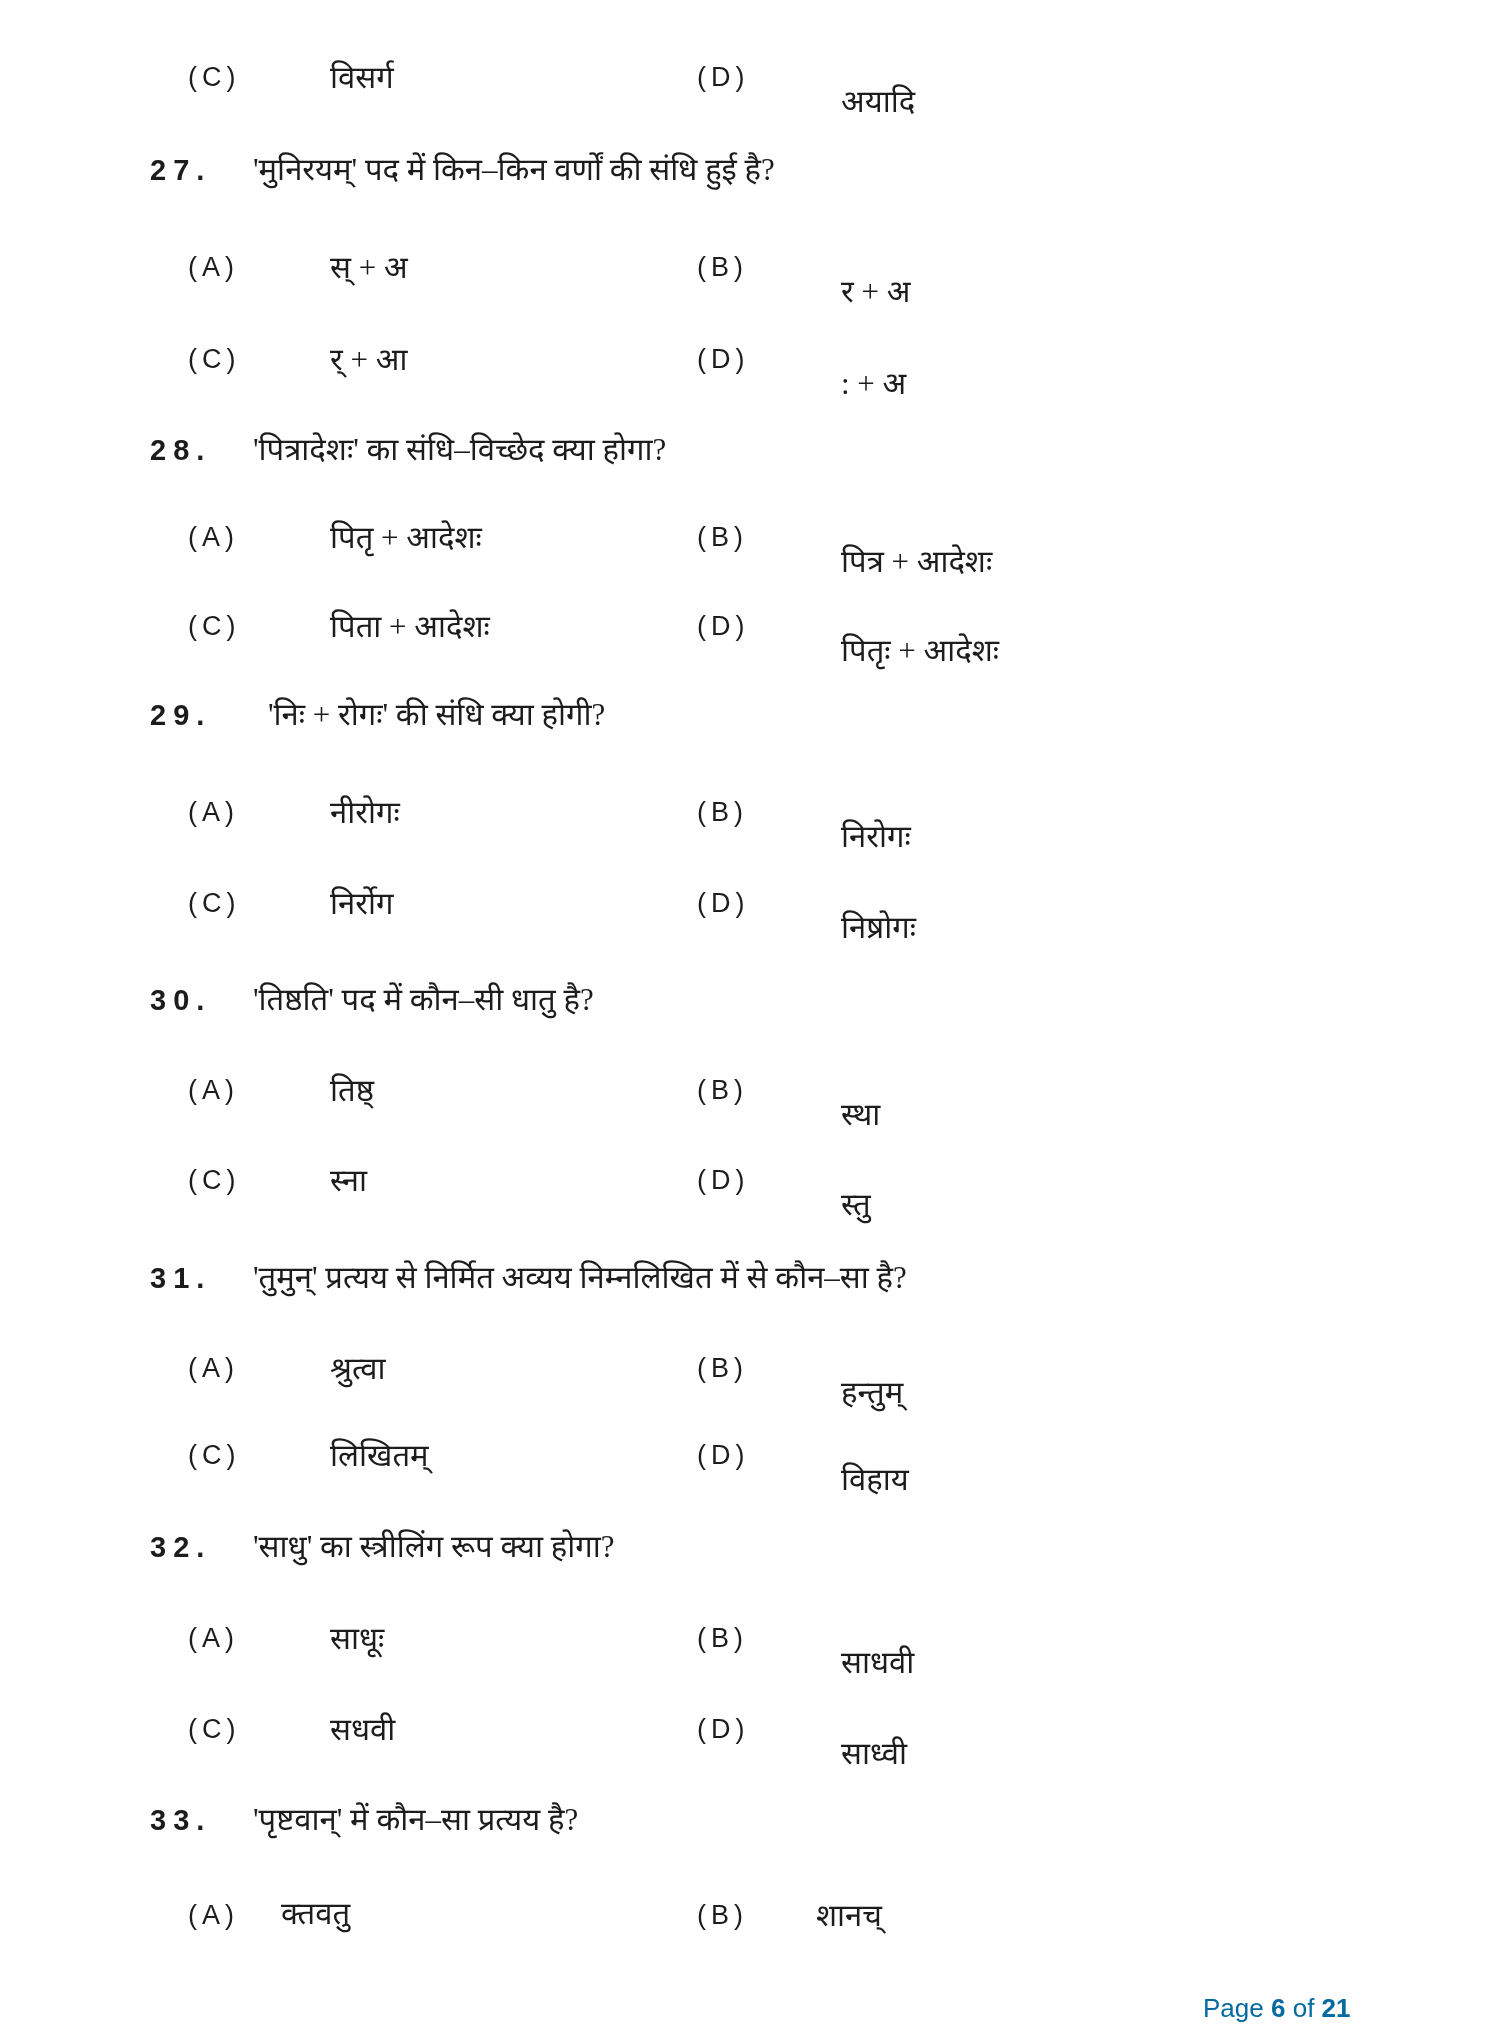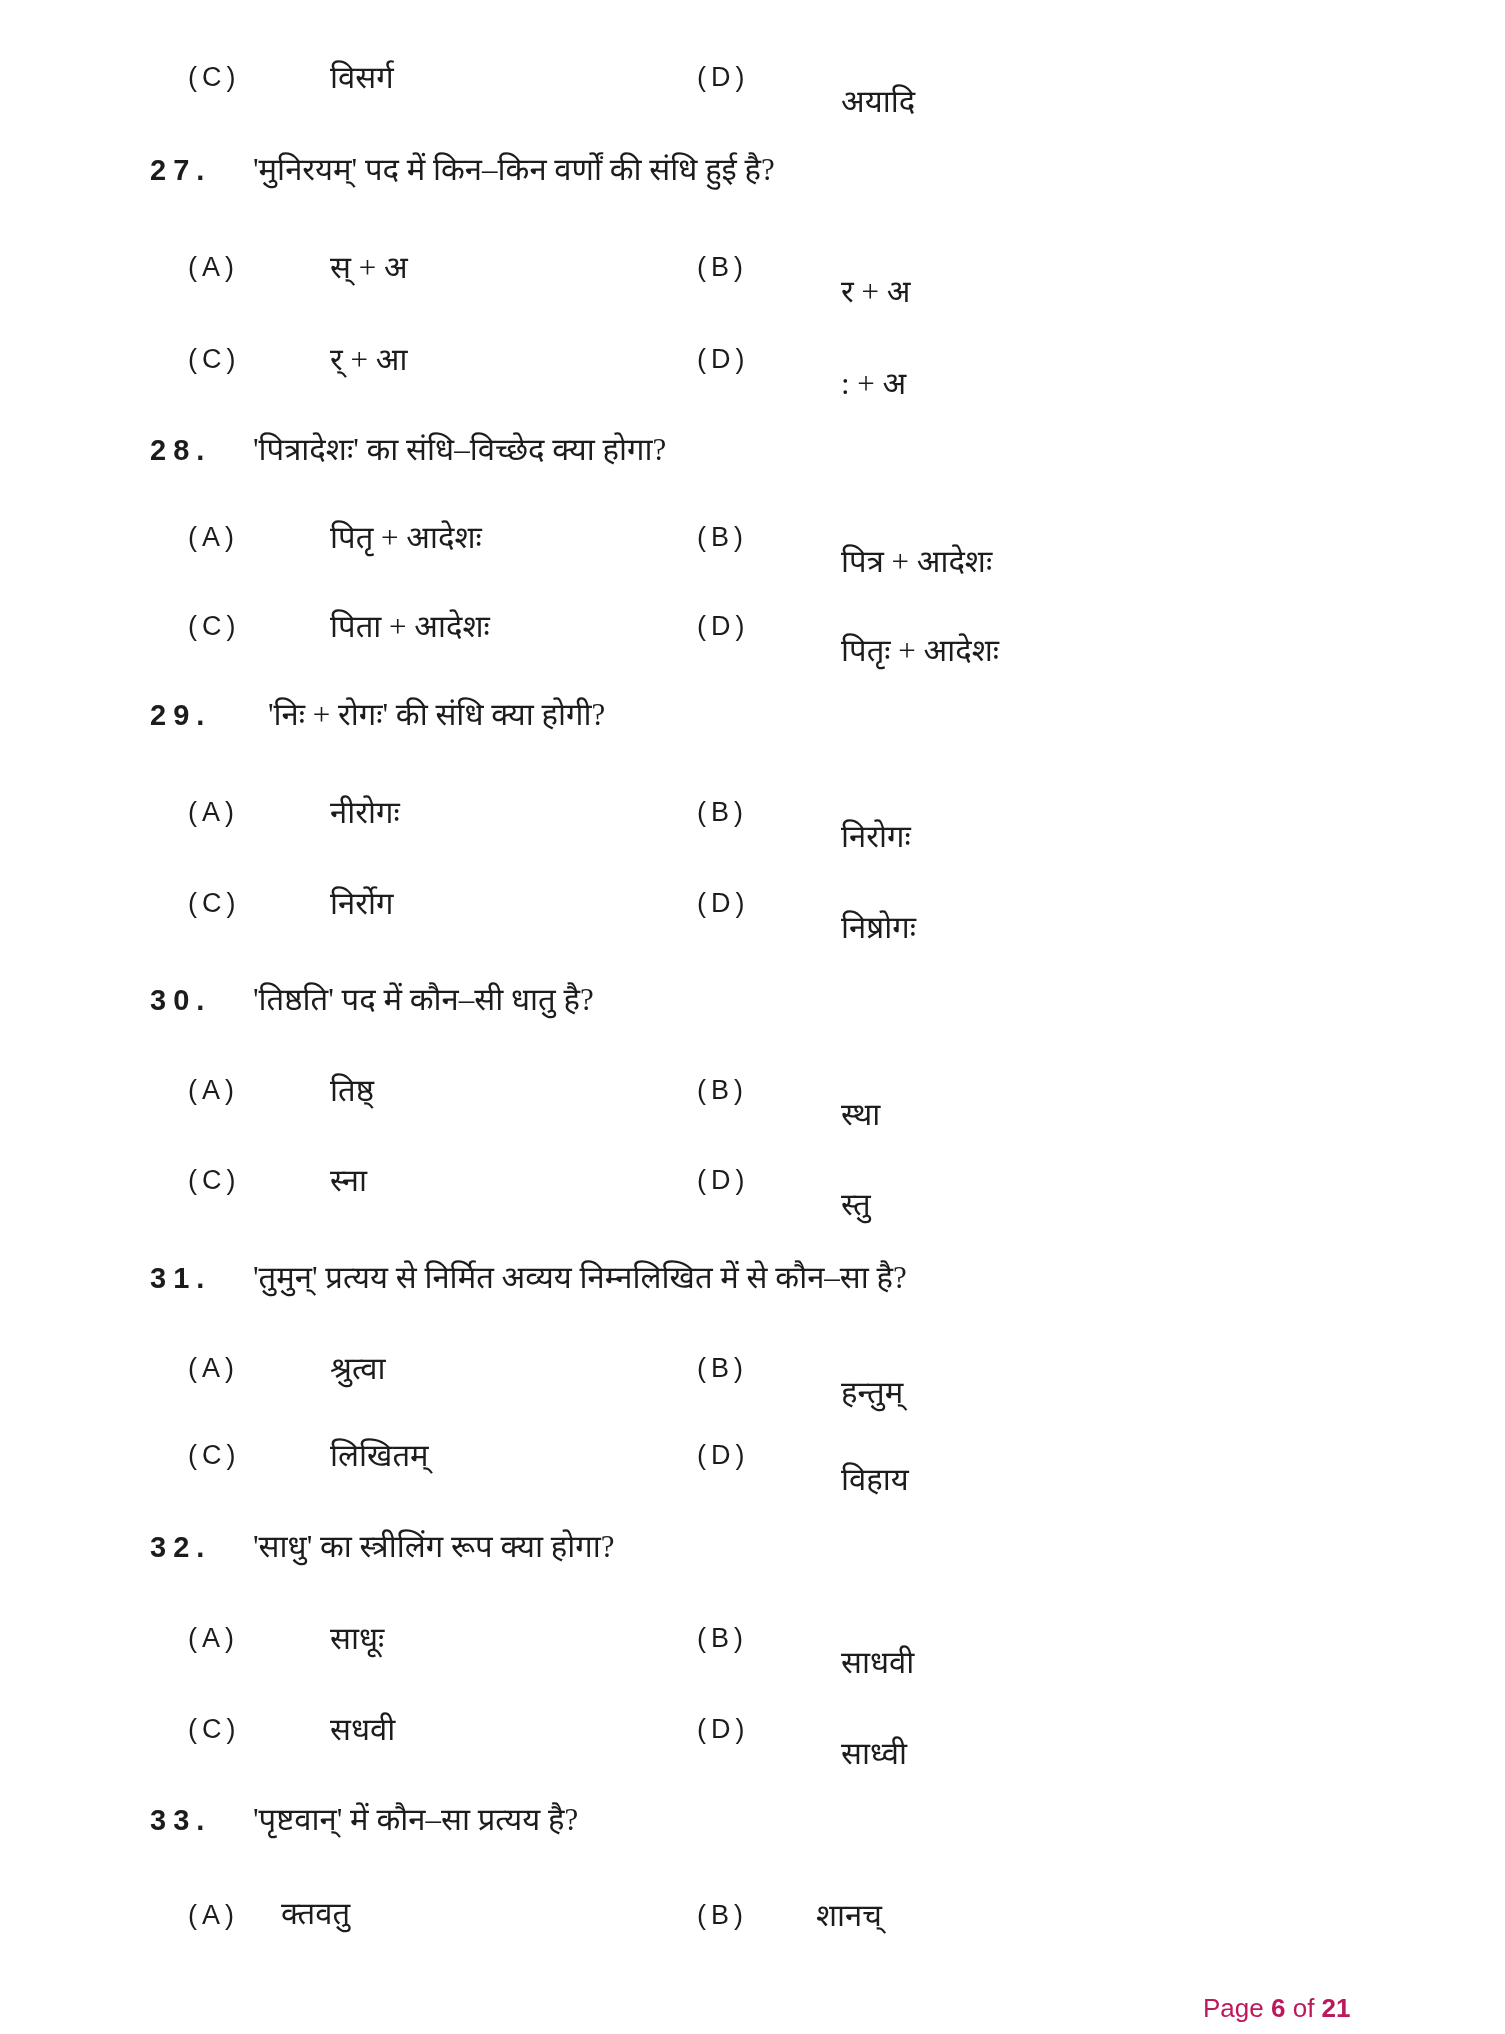--- a/index.html
+++ b/index.html
@@ -62,21 +62,21 @@
   .txt.a { left: 330px; text-align: right; }
   .txt.b { left: 841px; margin-top: 24px; }
   .txt.a33 { left: 281px; font-family: Liberation Mono, monospace; }
   .txt.b33 { left: 800px; margin-left: 16px; }
   .footer {
     position: absolute;
     left: 1203px;
     top: 1993px;
     font-family: "Liberation Sans", sans-serif;
     font-size: 26px;
-    color: #be185d;
+    color: #0369a1;
     white-space: nowrap;
   }
   .footer .num { font-weight: 700; }
 </style>
 </head>
 <body>
 
 <div class="sheet">
 
   <div class="row" style="top:58px">

